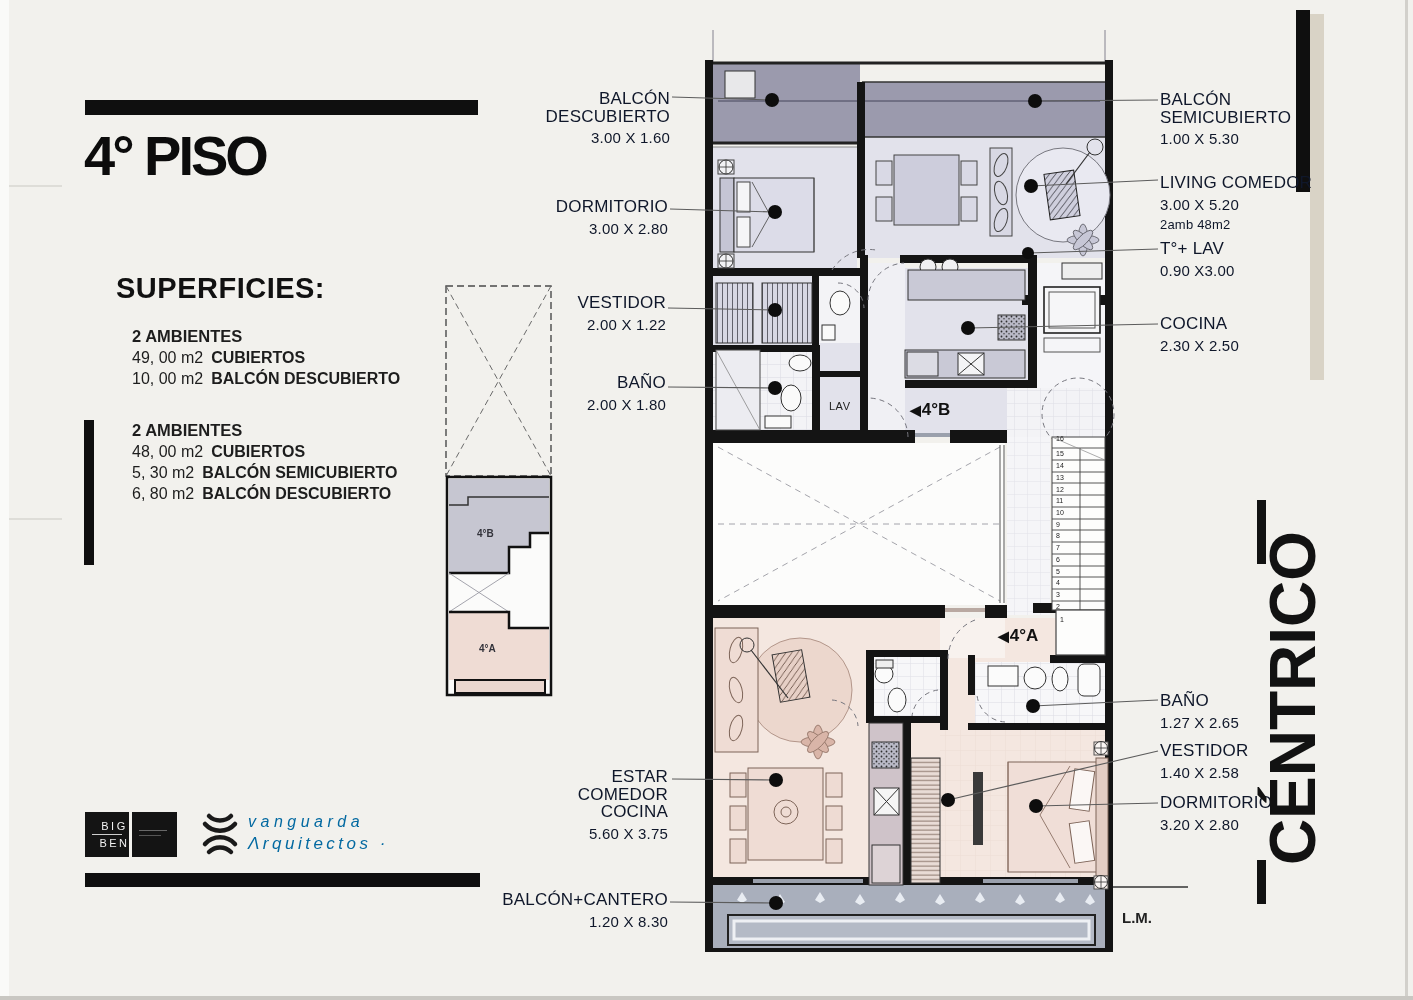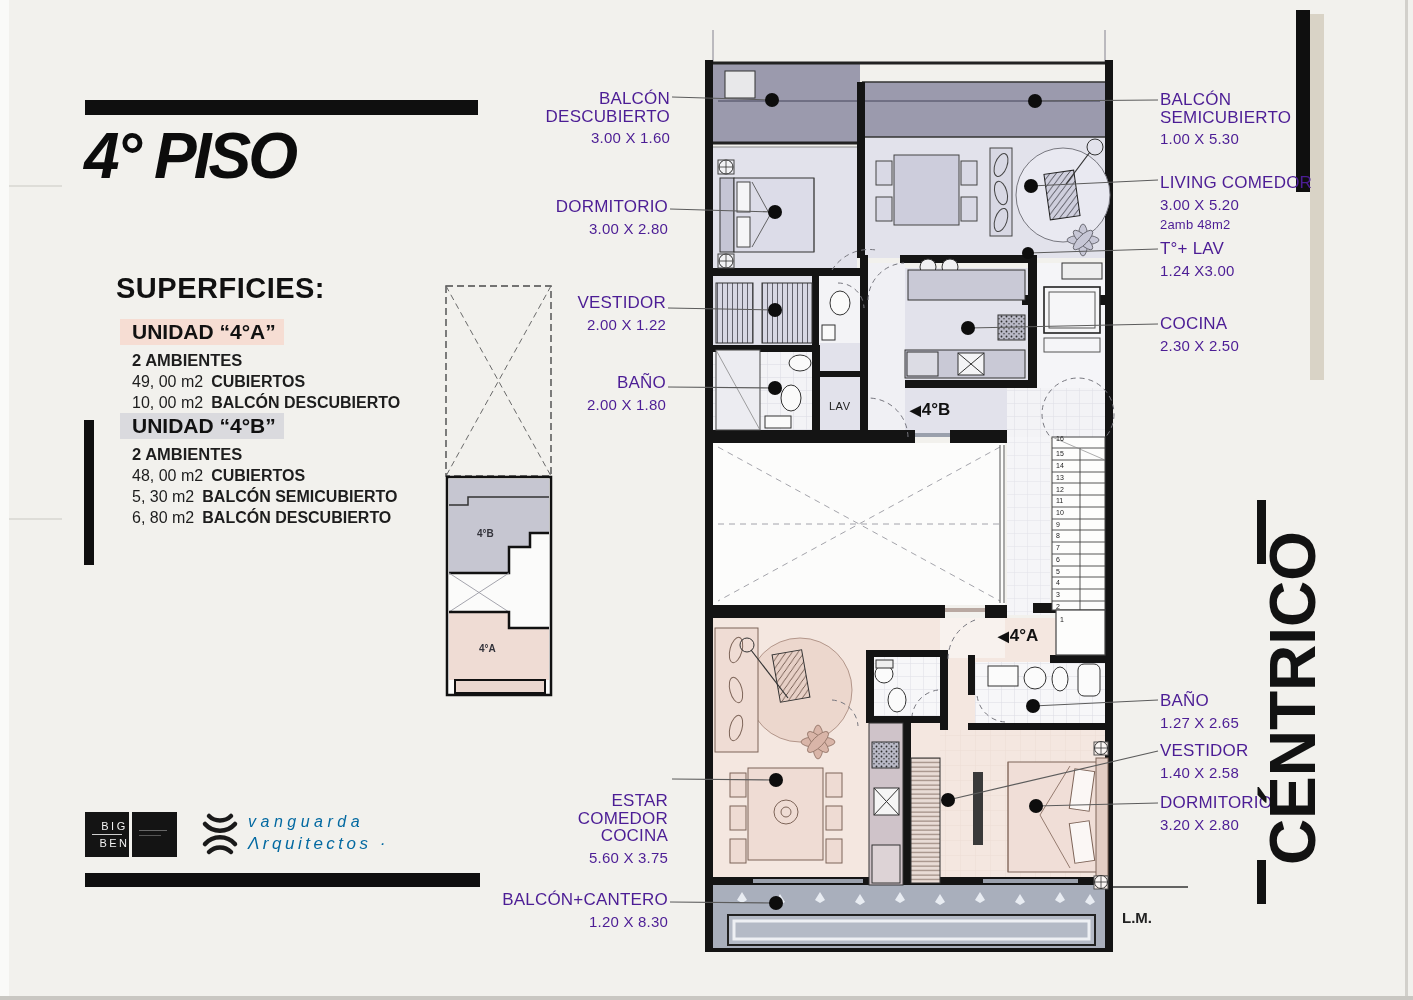--- a/index.html
+++ b/index.html
@@ -3,31 +3,31 @@
 <meta charset="utf-8">
 <style>
   html,body{margin:0;padding:0;}
   body{width:1413px;height:1000px;position:relative;background:#f2f1ed;
        font-family:"Liberation Sans", sans-serif;color:#1d1d1d;overflow:hidden;}
   .abs{position:absolute;}
   svg.gfx{position:absolute;left:0;top:0;z-index:1;}
   .txt{position:absolute;z-index:3;}
   
   .rule{position:absolute;background:#0f0f0f;z-index:2;}
-  .page-title{font-size:64px;font-weight:bold;letter-spacing:-3px;line-height:72px;color:#0c0c0c;font-style:italic;}
+  .page-title{font-size:56px;font-weight:bold;letter-spacing:-3px;line-height:72px;color:#0c0c0c;}
   .sup-head{font-size:29px;font-weight:bold;letter-spacing:0.5px;color:#111;}
   .unit-name{font-size:21px;font-weight:bold;color:#111;}
   .hl-a{background:#f6ddd3;padding:1px 8px 2px 12px;margin-left:-12px;}
   .hl-b{background:#dadade;padding:1px 8px 2px 12px;margin-left:-12px;}
   .amb{font-size:16.5px;font-weight:bold;margin-top:7px;}
   .urow{font-size:16px;margin-top:3px;}
   .urow .val{font-weight:normal;}
   .urow .lab{font-weight:bold;margin-left:8px;}
   
-  .lbl{position:absolute;z-index:3;font-size:17px;line-height:17.5px;letter-spacing:0.2px;color:#4c1d95;}
+  .lbl{position:absolute;z-index:3;font-size:17px;line-height:17.5px;letter-spacing:0.2px;color:#0f172a;}
   .lbl .dims{font-size:15px;margin-top:4px;letter-spacing:0.2px;}
   .lbl .note{font-size:13px;margin-top:3px;}
   .r{text-align:right;}
   .marker{position:absolute;z-index:3;font-size:17px;font-weight:bold;color:#111;}
   .marker .arr{font-size:14px;margin-right:1px;}
   .tiny{position:absolute;z-index:3;font-size:11px;color:#222;letter-spacing:0.5px;}
   .kp-lbl{position:absolute;z-index:3;font-size:10px;font-weight:bold;color:#33333b;}
   .lm{position:absolute;z-index:3;font-size:15px;font-weight:bold;color:#222;}
   
   .centrico{position:absolute;left:1043px;top:660px;width:500px;height:76px;z-index:3;
@@ -397,28 +397,26 @@
 <div class="rule" style="left:85px;top:873px;width:395px;height:14px;"></div>
 <div class="edge" style="left:0;top:0;width:9px;height:1000px;background:#fafaf8;"></div>
 <div class="edge" style="left:1405px;top:0;width:3px;height:1000px;background:#d2d0cb;"></div>
 <div class="edge" style="left:0;top:996px;width:1413px;height:4px;background:#c9c7c2;"></div>
 
 <h1 class="txt page-title" style="left:84px;top:120px;margin:0;">4° PISO</h1>
 
 <div class="txt sup-head" style="left:116px;top:272px;">SUPERFICIES:</div>
 
 <div class="txt" style="left:132px;top:320px;">
-  <div class="unit-name"><span class="hl-a">UNIDAD “4°A”</span></div>
   <div class="amb">2 AMBIENTES</div>
   <div class="urow"><span class="val">49, 00 m2</span><span class="lab">CUBIERTOS</span></div>
   <div class="urow"><span class="val">10, 00 m2</span><span class="lab">BALCÓN DESCUBIERTO</span></div>
 </div>
 
 <div class="txt" style="left:132px;top:414px;">
-  <div class="unit-name"><span class="hl-b">UNIDAD “4°B”</span></div>
   <div class="amb">2 AMBIENTES</div>
   <div class="urow"><span class="val">48, 00 m2</span><span class="lab">CUBIERTOS</span></div>
   <div class="urow"><span class="val">5, 30 m2</span><span class="lab">BALCÓN SEMICUBIERTO</span></div>
   <div class="urow"><span class="val">6, 80 m2</span><span class="lab">BALCÓN DESCUBIERTO</span></div>
 </div>
 
 <div class="lbl r" style="left:470px;top:90px;width:200px;">
   <div>BALCÓN</div>
   <div>DESCUBIERTO</div>
   <div class="dims">3.00 X 1.60</div>
@@ -428,21 +426,21 @@
   <div class="dims">3.00 X 2.80</div>
 </div>
 <div class="lbl r" style="left:470px;top:294px;width:196px;">
   <div>VESTIDOR</div>
   <div class="dims">2.00 X 1.22</div>
 </div>
 <div class="lbl r" style="left:470px;top:374px;width:196px;">
   <div>BAÑO</div>
   <div class="dims">2.00 X 1.80</div>
 </div>
-<div class="lbl r" style="left:470px;top:768px;width:198px;margin-top:24px;">
+<div class="lbl r" style="left:470px;top:768px;width:198px;">
   <div>ESTAR</div>
   <div>COMEDOR</div>
   <div>COCINA</div>
   <div class="dims">5.60 X 3.75</div>
 </div>
 <div class="lbl r" style="left:470px;top:891px;width:198px;">
   <div>BALCÓN+CANTERO</div>
   <div class="dims">1.20 X 8.30</div>
 </div>
 
@@ -451,21 +449,21 @@
   <div>SEMICUBIERTO</div>
   <div class="dims">1.00 X 5.30</div>
 </div>
 <div class="lbl" style="left:1160px;top:174px;">
   <div>LIVING COMEDOR</div>
   <div class="dims">3.00 X 5.20</div>
   <div class="note">2amb 48m2</div>
 </div>
 <div class="lbl" style="left:1160px;top:240px;">
   <div>T°+ LAV</div>
-  <div class="dims">1.24 X3.00</div>
+  <div class="dims">0.90 X3.00</div>
 </div>
 <div class="lbl" style="left:1160px;top:315px;">
   <div>COCINA</div>
   <div class="dims">2.30 X 2.50</div>
 </div>
 <div class="lbl" style="left:1160px;top:692px;">
   <div>BAÑO</div>
   <div class="dims">1.27 X 2.65</div>
 </div>
 <div class="lbl" style="left:1160px;top:742px;">

